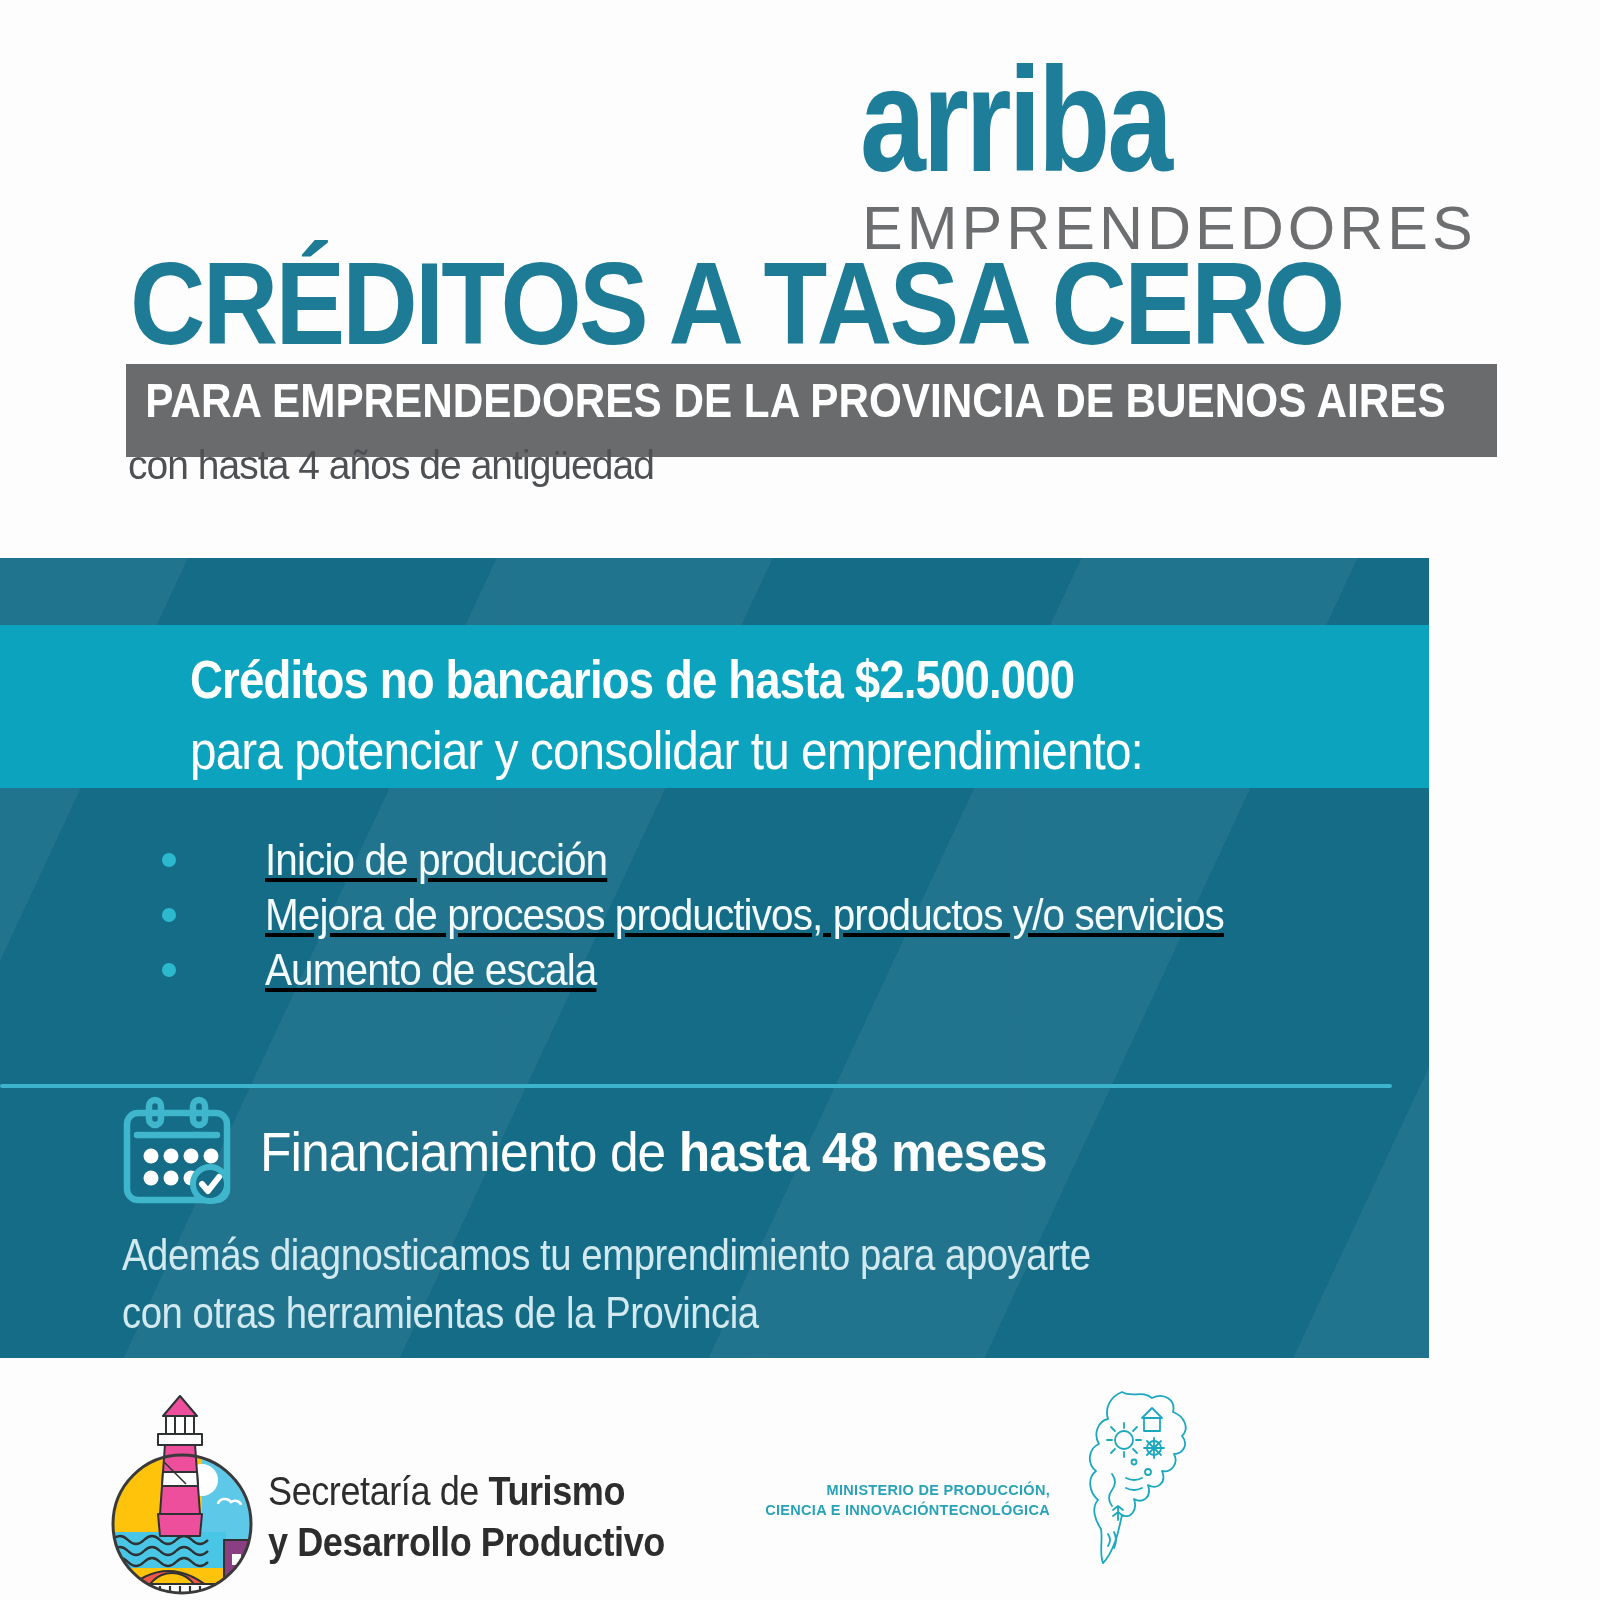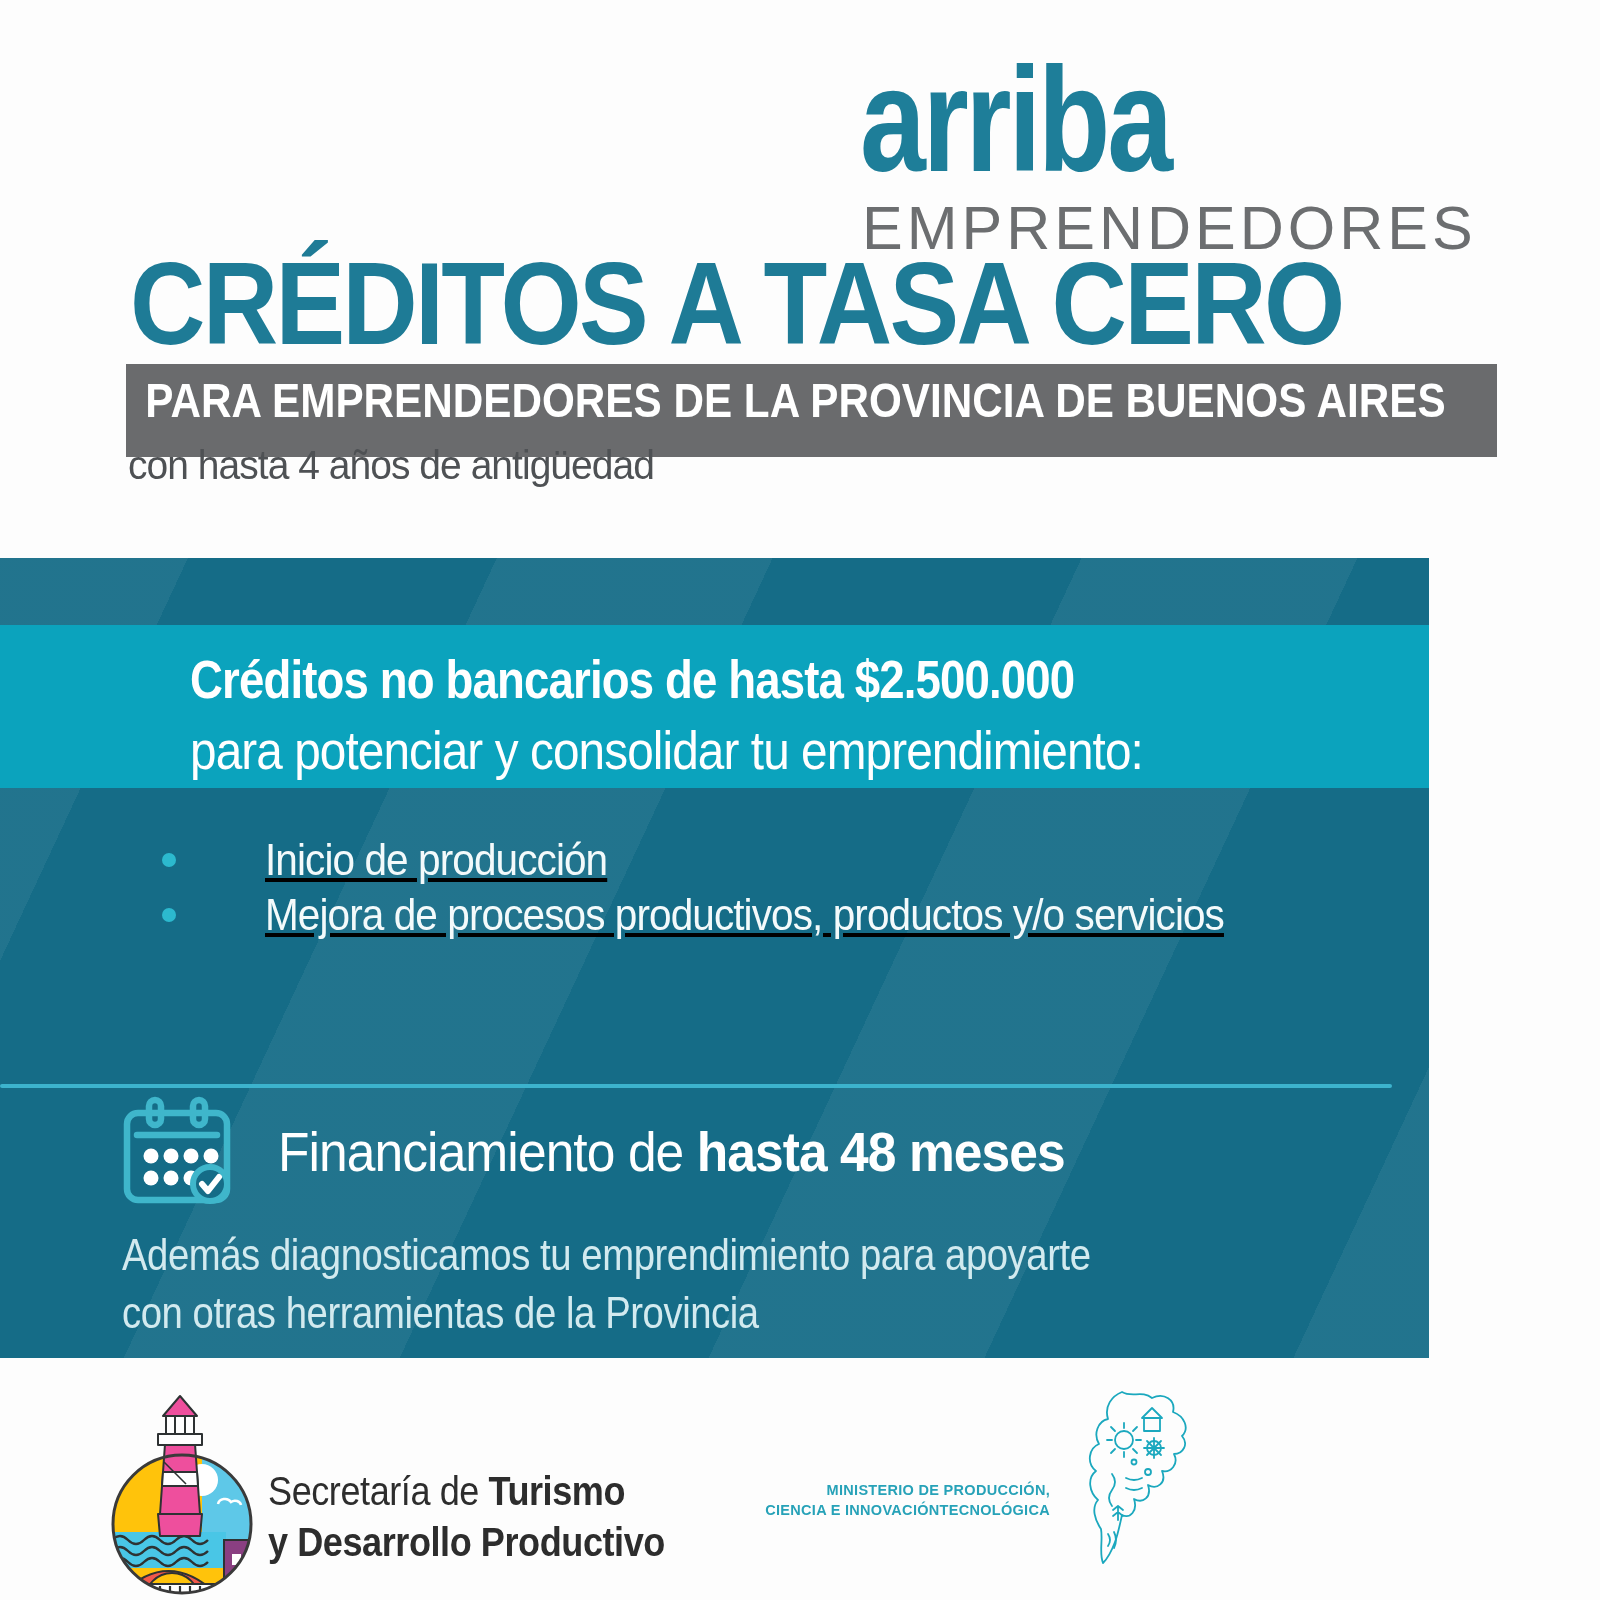--- a/index.html
+++ b/index.html
@@ -78,21 +78,21 @@
   .benefit-label {
     margin-left:89px; font-size:45px; color:#f3fafb; letter-spacing:-1px;
     transform:scaleX(0.90); transform-origin:left top;
   }
 
   .section-divider {
     left:0; top:526px; width:1392px; height:4px; background:#3cb3cd;
     border-radius:2px;
   }
 
-  .financing { left:120px; top:538px; display:flex; align-items:center; gap:44px; }
+  .financing { left:120px; top:538px; display:flex; align-items:center; gap:26px; }
   .financing-text {
     font-size:56px; color:#ffffff; letter-spacing:-1px;
     transform:scaleX(0.92); transform-origin:left center;
   }
   .financing-text b { font-weight:700; }
 
   .diagnosis-note {
     left:122px; top:668px; font-size:44px; line-height:58px; color:#d2eaef;
     letter-spacing:-0.5px; transform:scaleX(0.87); transform-origin:left top;
   }
@@ -147,20 +147,24 @@
     </div>
 
     <ul class="benefits" style="list-style:none;margin:0;padding:0;">
       <li class="benefit-row">
         <span class="bullet-dot"></span>
         <span class="benefit-label nw">Inicio de producción</span>
       </li>
       <li class="benefit-row">
         <span class="bullet-dot"></span>
         <span class="benefit-label nw">Mejora de procesos productivos, productos y/o servicios</span>
+      </li>
+      <li class="benefit-row">
+        <span class="bullet-dot"></span>
+        <span class="benefit-label nw">Aumento de escala</span>
       </li>
     </ul>
 
     <div class="section-divider"></div>
 
     <div class="financing">
       <svg width="114" height="110" viewBox="0 0 114 110">
         <g fill="none" stroke="#3fb6cb" stroke-width="6.5" stroke-linejoin="round" stroke-linecap="round">
           <rect x="7" y="17" width="100" height="87" rx="11"></rect>
           <rect x="29" y="4" width="12" height="25" rx="6"></rect>

